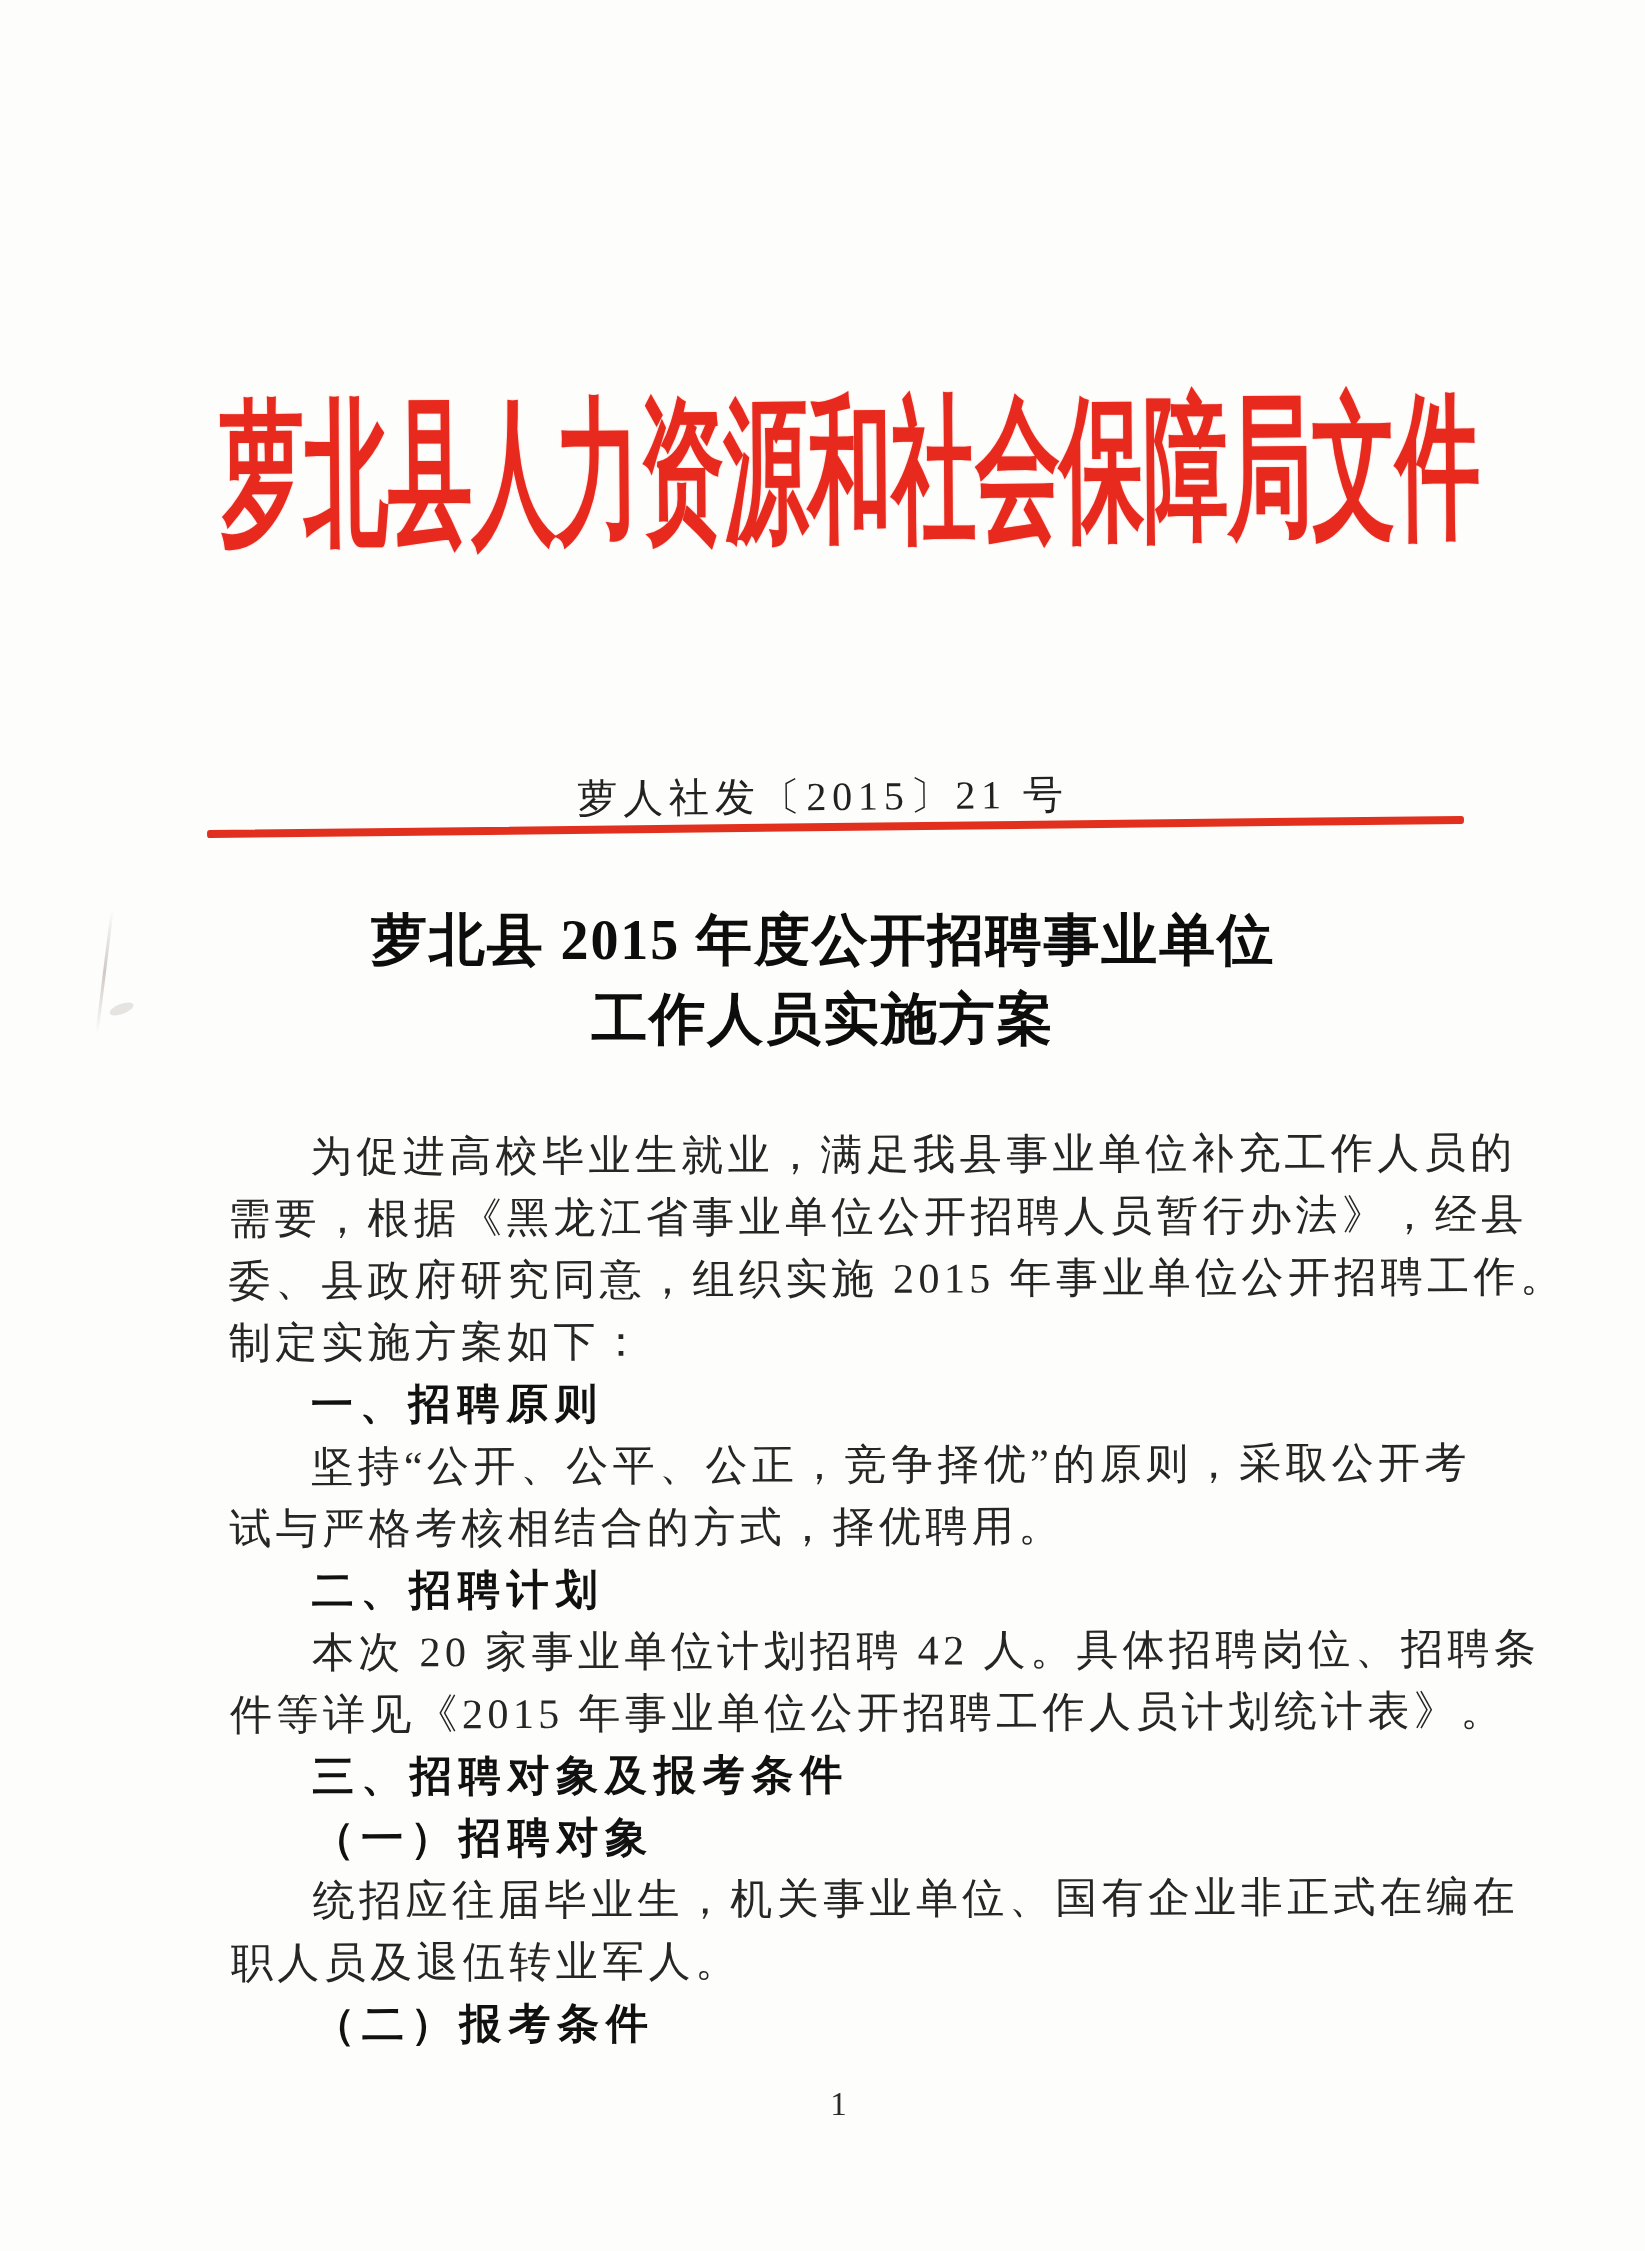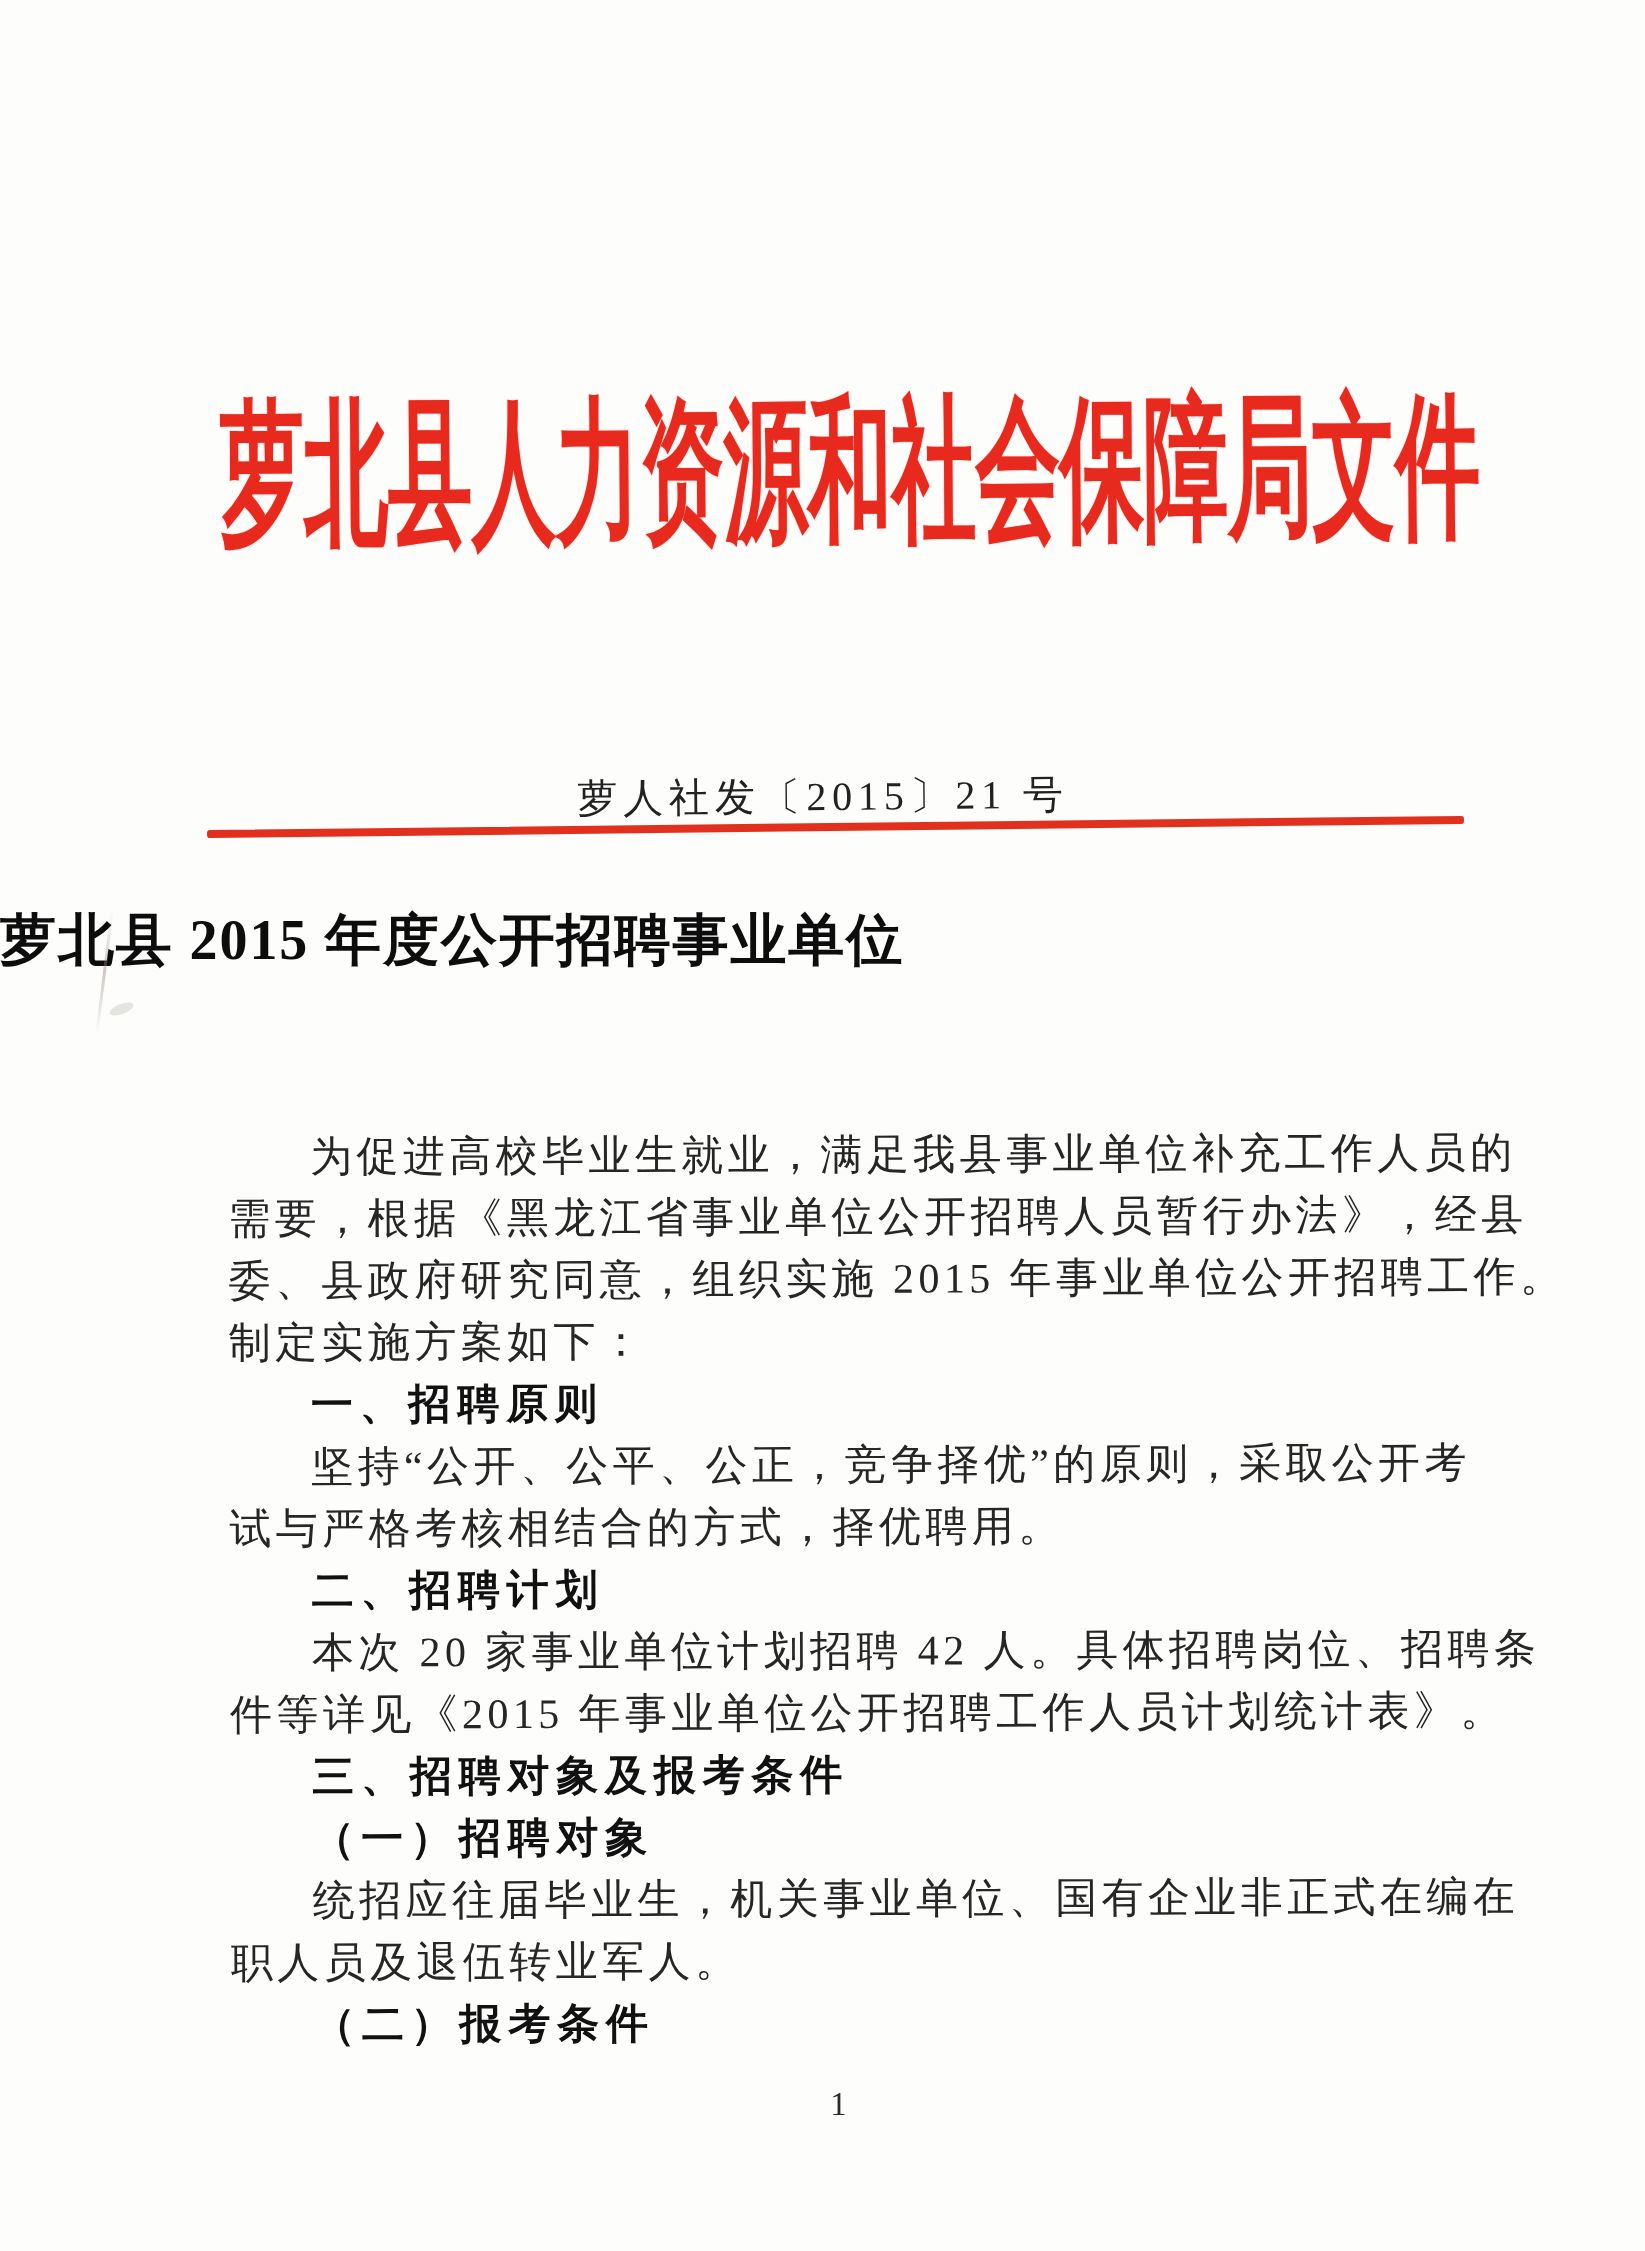--- a/index.html
+++ b/index.html
@@ -43,21 +43,21 @@
   .red-line{
     position:absolute;top:823px;left:207px;width:1257px;height:7.8px;
     background:#e2301f;
     border-radius:2.9px;
     transform:rotate(-0.65deg);
     transform-origin:center center;
   }
   
   .title-block{
     position:absolute;top:901px;left:0;width:1646px;
-    text-align:left;
+    text-align:center;
     font-weight:bold;
     font-size:56px;
     line-height:79px;
     letter-spacing:1.9px;
     color:#0d0d0d;
   }
   
   .body-block{
     position:absolute;top:1126px;left:228px;width:1291px;
     transform:rotate(-0.2deg);
@@ -109,20 +109,21 @@
   <div class="masthead">
     <span>萝北县人力资源和社会保障局文件</span>
   </div>
 
   <div class="doc-number">萝人社发〔2015〕21 号</div>
 
   <div class="red-line"></div>
 
   <div class="title-block">
     <div>萝北县 2015 年度公开招聘事业单位</div>
+    <div>工作人员实施方案</div>
   </div>
 
   <div class="body-block" id="body-lines">
       <div class="line indent">为促进高校毕业生就业，满足我县事业单位补充工作人员的</div>
       <div class="line">需要，根据《黑龙江省事业单位公开招聘人员暂行办法》，经县</div>
       <div class="line">委、县政府研究同意，组织实施 2015 年事业单位公开招聘工作。</div>
       <div class="line">制定实施方案如下：</div>
       <div class="line indent bold">一、招聘原则</div>
       <div class="line indent">坚持“公开、公平、公正，竞争择优”的原则，采取公开考</div>
       <div class="line">试与严格考核相结合的方式，择优聘用。</div>

